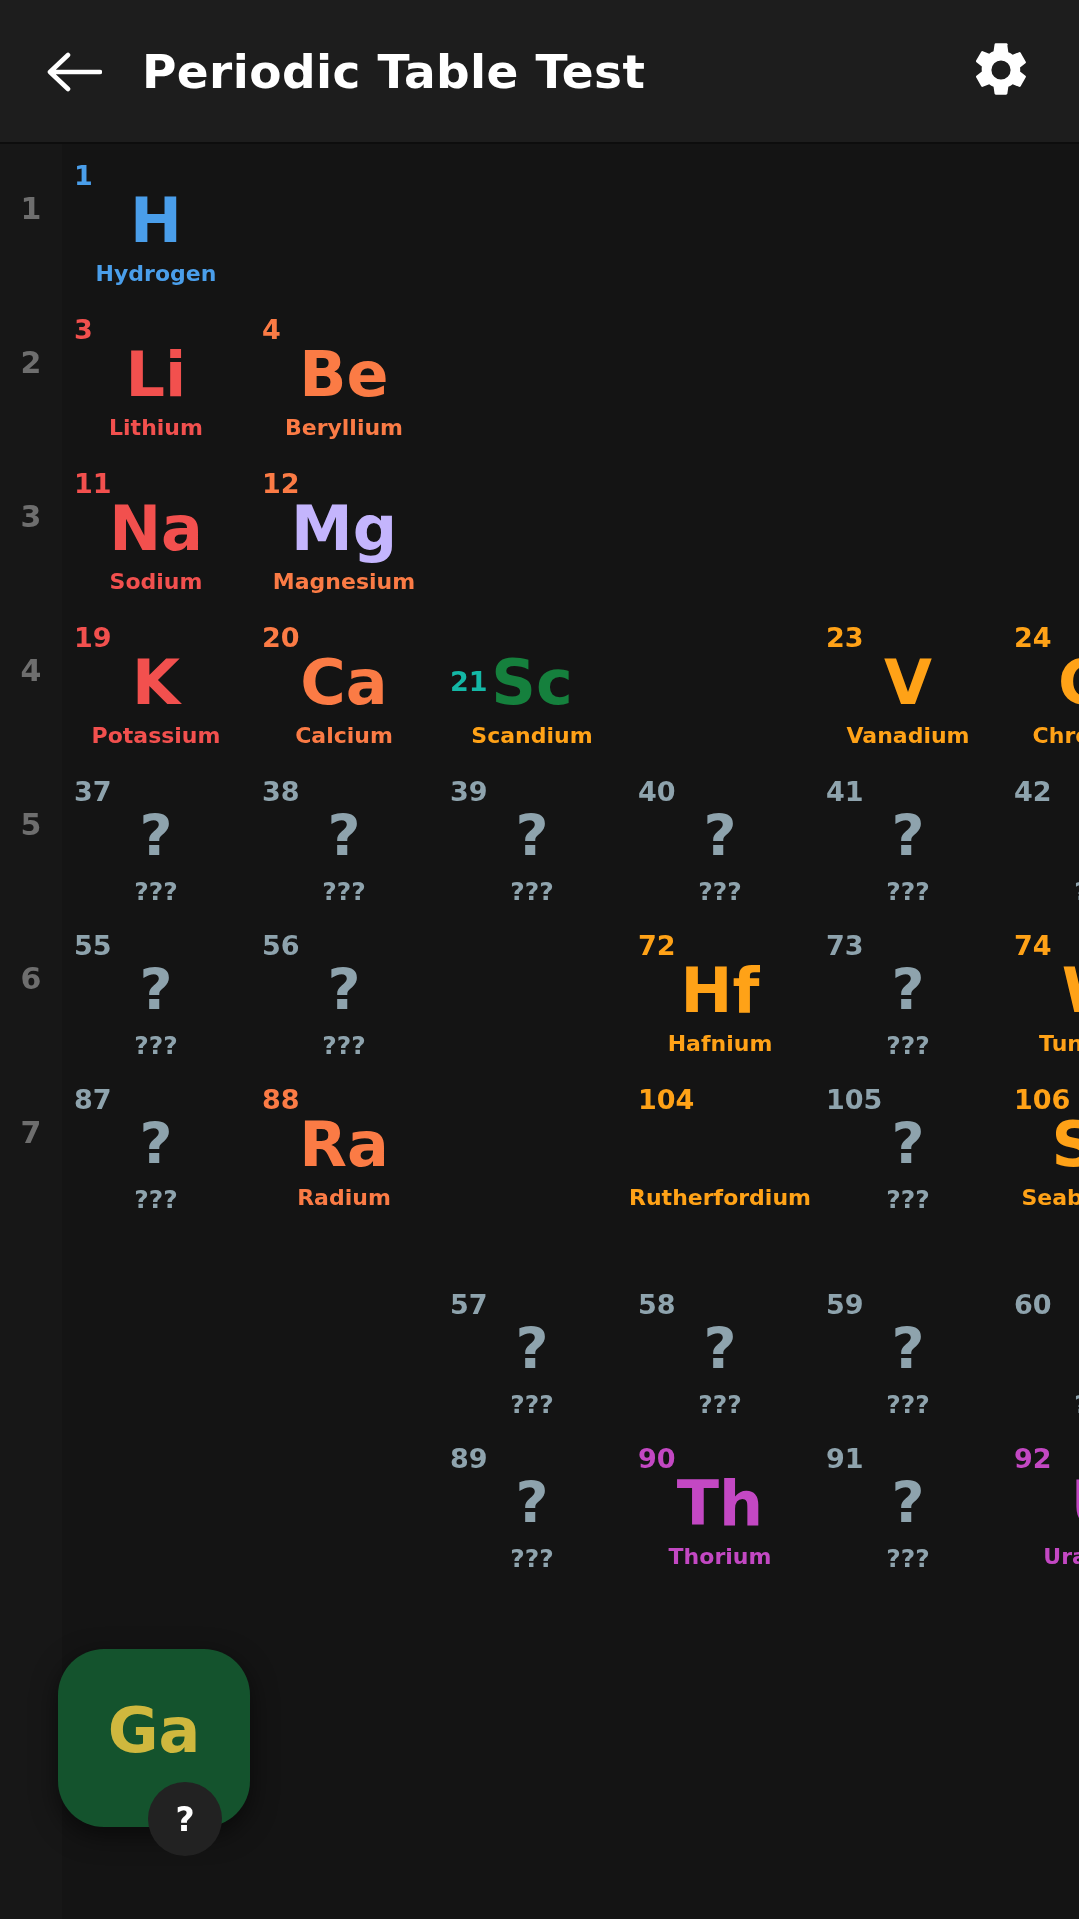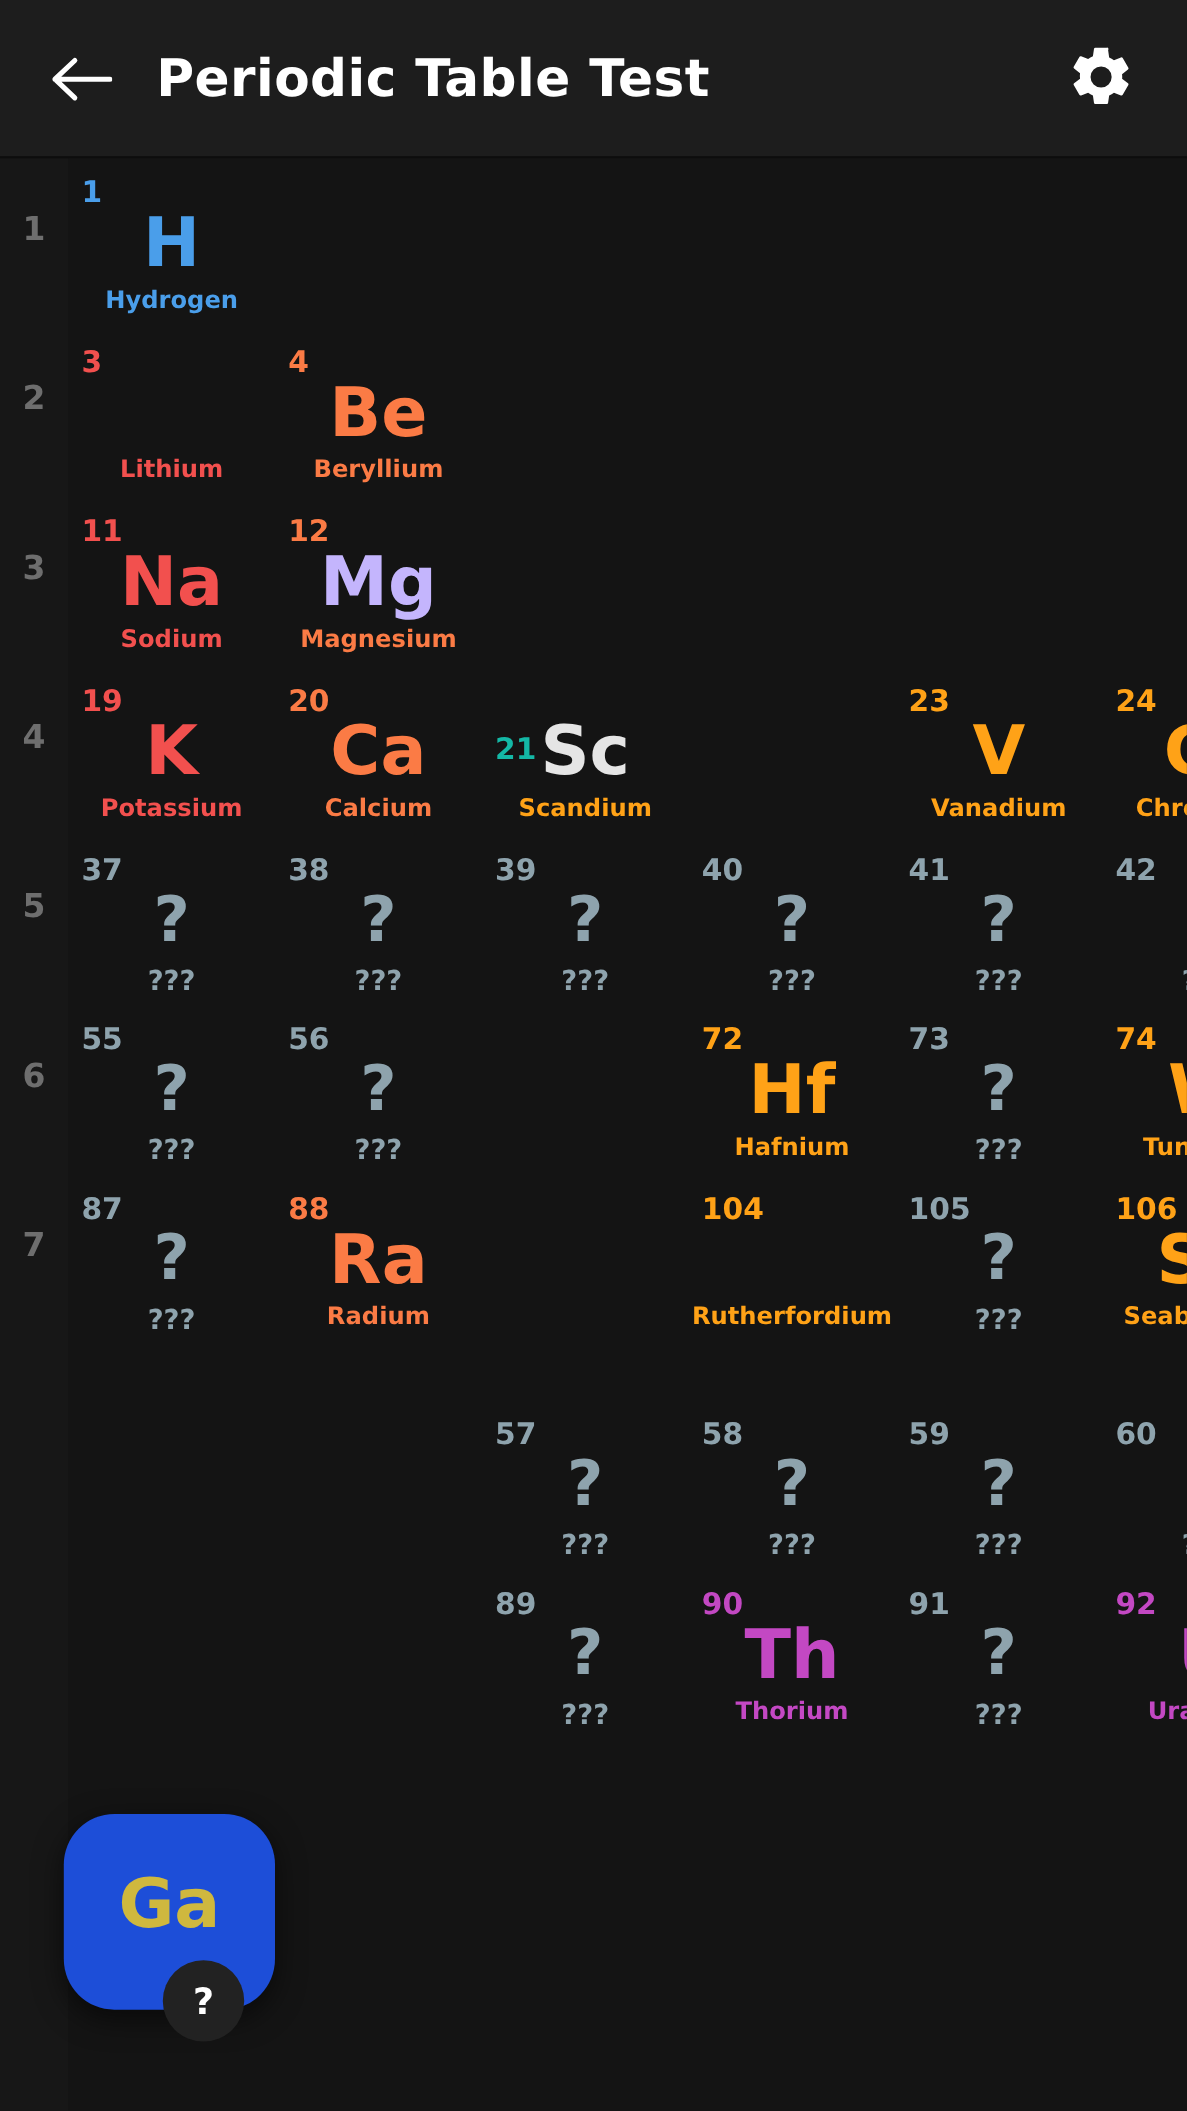--- a/index.html
+++ b/index.html
@@ -129,21 +129,21 @@
   .cell.unknown .sym { font-size: 57px; top: 28px; }
   .cell.unknown .nm { font-size: 25px; }
 
   
   .drag-tile {
     position: absolute;
     left: 58px;
     top: 1505px;
     width: 192px;
     height: 178px;
-    background: #1d4ed8;
+    background: #14532d;
     border-radius: 46px;
     display: flex;
     align-items: center;
     justify-content: center;
     cursor: grab;
     box-shadow: 0 8px 26px rgba(0,0,0,0.55);
   }
   .drag-tile .dsym {
     font-size: 62px;
     font-weight: bold;
@@ -203,20 +203,21 @@
         <div class="row-label" style="top: 971px;">7</div>
       </div>
     <div class="grid" id="grid">
         <div class="cell" style="left: 0px; top: 18px;">
           <div class="num" style="color: rgb(74, 158, 234);">1</div>
           <div class="sym" style="color: rgb(74, 158, 234);">H</div>
           <div class="nm" style="color: rgb(74, 158, 234);">Hydrogen</div>
         </div>
         <div class="cell" style="left: 0px; top: 172px;">
           <div class="num" style="color: rgb(242, 80, 78);">3</div>
+          <div class="sym" style="color: rgb(242, 80, 78);">Li</div>
           <div class="nm" style="color: rgb(242, 80, 78);">Lithium</div>
         </div>
         <div class="cell" style="left: 188px; top: 172px;">
           <div class="num" style="color: rgb(251, 123, 69);">4</div>
           <div class="sym" style="color: rgb(251, 123, 69);">Be</div>
           <div class="nm" style="color: rgb(251, 123, 69);">Beryllium</div>
         </div>
         <div class="cell" style="left: 0px; top: 326px;">
           <div class="num" style="color: rgb(242, 80, 78);">11</div>
           <div class="sym" style="color: rgb(242, 80, 78);">Na</div>
@@ -232,21 +233,21 @@
           <div class="sym" style="color: rgb(242, 80, 78);">K</div>
           <div class="nm" style="color: rgb(242, 80, 78);">Potassium</div>
         </div>
         <div class="cell" style="left: 188px; top: 480px;">
           <div class="num" style="color: rgb(251, 123, 69);">20</div>
           <div class="sym" style="color: rgb(251, 123, 69);">Ca</div>
           <div class="nm" style="color: rgb(251, 123, 69);">Calcium</div>
         </div>
         <div class="cell" style="left: 376px; top: 480px;">
           <div class="num" style="color: #14b8a6; margin-top: 44px;">21</div>
-          <div class="sym" style="color: #e5e5e5;">Sc</div>
+          <div class="sym" style="color: #15803d;">Sc</div>
           <div class="nm" style="color: rgb(255, 162, 23);">Scandium</div>
         </div>
         <div class="cell" style="left: 752px; top: 480px;">
           <div class="num" style="color: rgb(255, 162, 23);">23</div>
           <div class="sym" style="color: rgb(255, 162, 23);">V</div>
           <div class="nm" style="color: rgb(255, 162, 23);">Vanadium</div>
         </div>
         <div class="cell" style="left: 940px; top: 480px;">
           <div class="num" style="color: rgb(255, 162, 23);">24</div>
           <div class="sym" style="color: rgb(255, 162, 23);">Cr</div>

